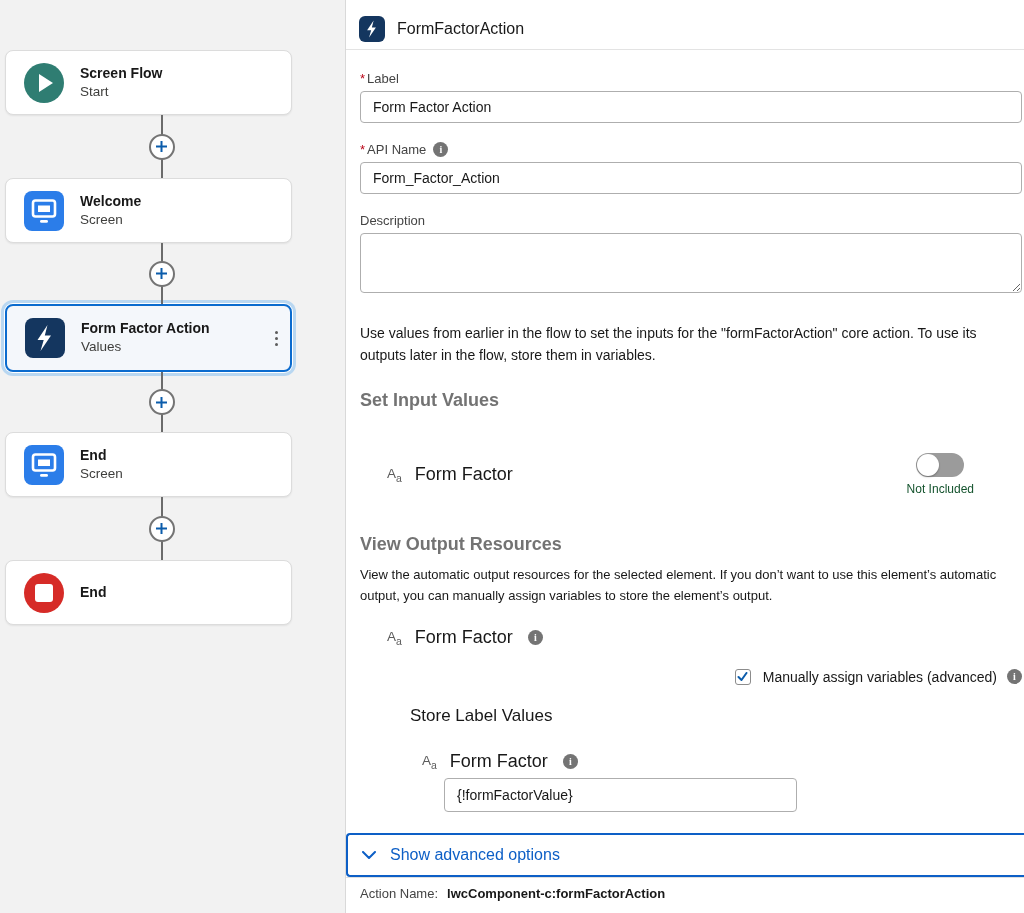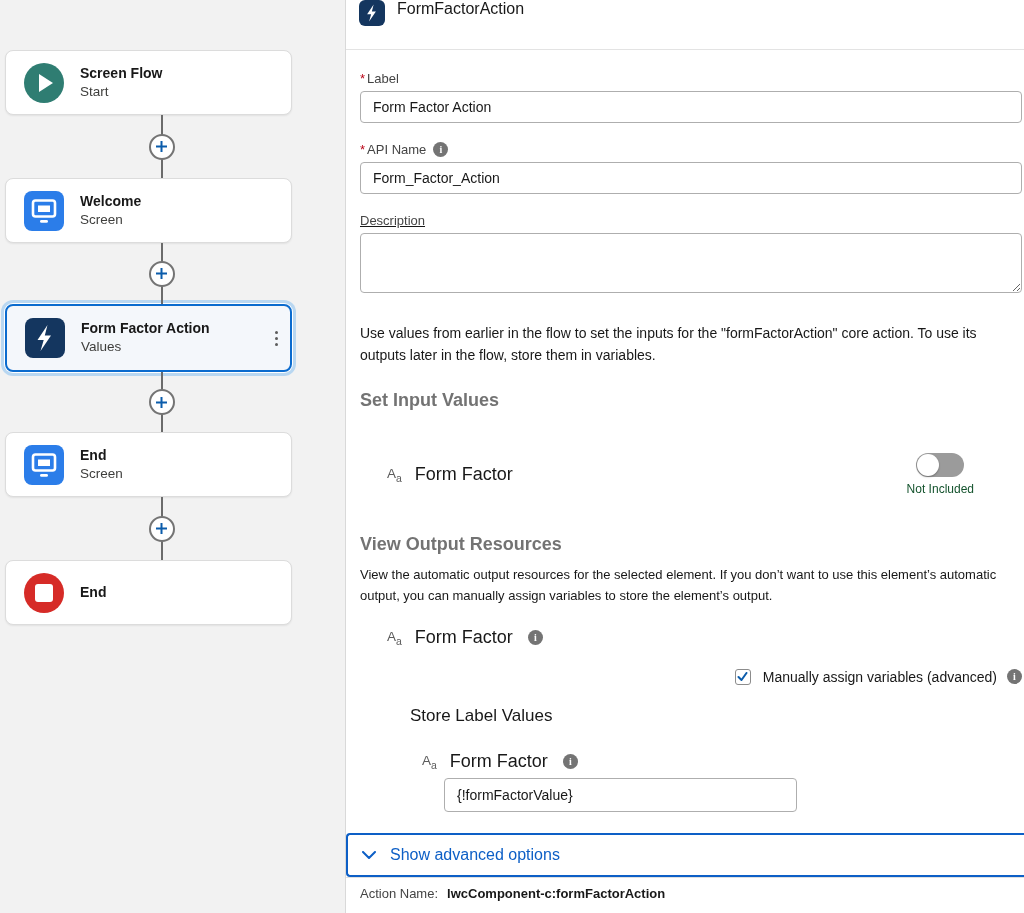--- a/index.html
+++ b/index.html
@@ -31,22 +31,22 @@
   .connector { position:relative; width:313px; display:flex; justify-content:center; }
   .conn-line { width:2px; background:#6b6b6b; position:absolute; top:0; bottom:0; left:calc(50% - 1px); }
   .c1{height:63px;} .c2{height:61px;} .c3{height:60px;} .c4{height:63px;}
   .add-node { position:absolute; top:50%; left:50%; transform:translate(-50%,-50%);
     width:26px; height:26px; border-radius:50%; background:#fff; border:2px solid #747474;
     display:flex; align-items:center; justify-content:center; cursor:pointer; }
 
   
   .panel { flex:1; height:913px; background:#fff; border-left:1px solid #d9d9d9;
     display:flex; flex-direction:column; }
-  .panel-header { height:50px; flex:none; display:flex; align-items:flex-start;
-    padding:0 16px 0 13px; border-bottom:1px solid #e3e3e3; }
+  .panel-header { height:50px; flex:none; display:flex; align-items:center;
+    padding:8px 16px 0 13px; border-bottom:1px solid #e3e3e3; }
   .header-icon { width:26px; height:26px; border-radius:6px; background:#14365f;
     display:flex; align-items:center; justify-content:center; flex:none; }
   .panel-title { font-size:16px; color:#181818; margin-left:12px; }
 
   .panel-body { flex:1; display:flex; flex-direction:column; padding:21px 2px 0 14px; overflow:hidden; }
   .field-label { font-size:13px; color:#444; margin-bottom:5px; display:flex; align-items:flex-start; gap:7px; }
   .req { color:#ba0517; margin-right:2px; }
   .text-input { width:100%; height:32px; border:1px solid #aeaeae; border-radius:4px;
     padding:0 12px; font-size:14px; color:#181818; font-family:"Liberation Sans",sans-serif; background:#fff; }
   textarea.desc { width:100%; height:60px; border:1px solid #aeaeae; border-radius:4px;
@@ -224,21 +224,21 @@
       </div>
 
       <div class="fg">
         <div class="field-label">
           <span><span class="req">*</span><span>API Name</span></span>
           <span class="info-icon">i</span>
         </div>
         <input class="text-input" type="text" value="Form_Factor_Action" style="">
       </div>
 
-      <div class="fg" style="margin-bottom:0;text-decoration:underline;">
+      <div class="fg" style="margin-bottom:0;">
         <div class="field-label">
           <span>Description</span>
         </div>
         <textarea class="desc" style=""></textarea>
       </div>
 
       <p class="intro">Use values from earlier in the flow to set the inputs for the "formFactorAction" core action. To use its outputs later in the flow, store them in variables.</p>
 
       <h2 class="section-heading h-set">Set Input Values</h2>
 

